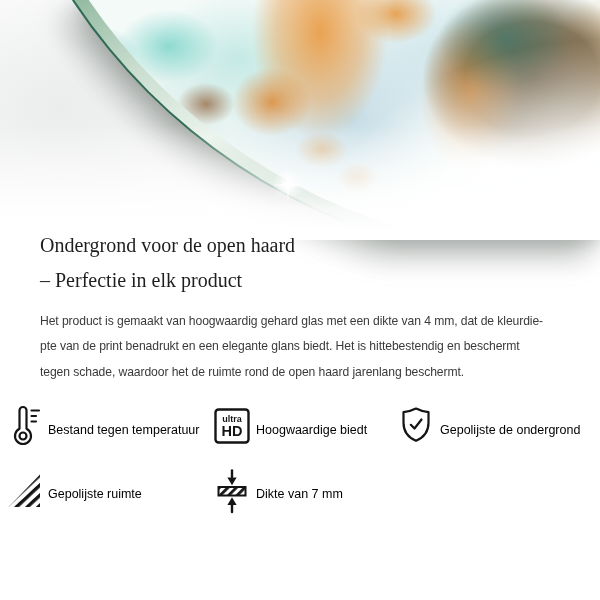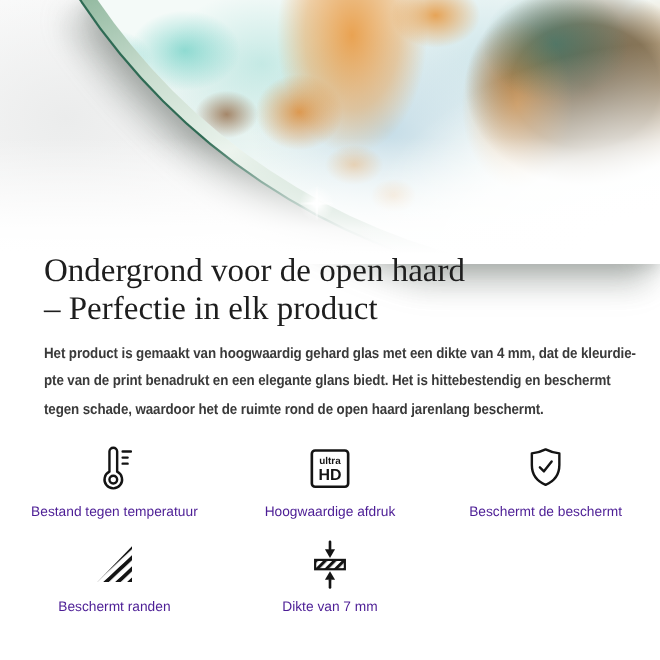--- a/index.html
+++ b/index.html
@@ -44,33 +44,33 @@
   .sparkle{position:absolute;left:271px;top:168px;width:34px;height:34px;
          background:radial-gradient(circle at 50% 50%, rgba(255,255,255,0.95) 3px, rgba(255,255,255,0.45) 9px, rgba(255,255,255,0) 16px);}
   .sparkle::before{content:"";position:absolute;left:16px;top:0;width:2px;height:34px;
          background:linear-gradient(to bottom, rgba(255,255,255,0), #fff 42%, #fff 58%, rgba(255,255,255,0));}
   .sparkle::after{content:"";position:absolute;top:16px;left:0;height:2px;width:34px;
          background:linear-gradient(to right, rgba(255,255,255,0), #fff 42%, #fff 58%, rgba(255,255,255,0));}
 
   
   .title{position:absolute;left:40px;top:228px;
          font-family:"Liberation Serif",serif;font-weight:400;
-         font-size:30px;line-height:35px;color:#1e1e1e;}
+         font-size:20px;line-height:35px;color:#1e1e1e;}
   .title span{display:block;}
   .desc{position:absolute;left:40px;top:308px;width:560px;
-        font-size:13.5px;line-height:25.3px;color:#3a3a3a;letter-spacing:-0.1px;font-weight:bold;}
+        font-size:13.5px;line-height:25.3px;color:#3a3a3a;letter-spacing:-0.1px;}
   .desc-line{display:inline-block;white-space:nowrap;transform:scaleX(0.9);transform-origin:left center;}
 
   
   .features{position:absolute;left:0;top:402px;width:600px;
             display:grid;grid-template-columns:208px 184px 208px;row-gap:16px;}
-  .feature{display:flex;flex-direction:column;align-items:center;}
+  .feature{display:flex;flex-direction:row;align-items:center;}
   .icon-box{width:48px;height:48px;display:flex;align-items:center;justify-content:center;}
   .icon-box svg{display:block;}
-  .feature-label{margin-top:8px;font-size:12.5px;color:#4c1d95;white-space:nowrap;}
+  .feature-label{margin-top:8px;font-size:12.5px;color:#000000;white-space:nowrap;}
   .ic{stroke:#141414;fill:none;stroke-width:2.2;stroke-linecap:round;stroke-linejoin:round;}
   .ic-fill{fill:#141414;stroke:none;}
   .ic-text{fill:#141414;font-family:"Liberation Sans",sans-serif;font-weight:700;text-anchor:middle;}
 </style>
 </head>
 <body>
 
 <div class="page">
 
   <div class="hero">
@@ -108,46 +108,46 @@
     </div>
 
     <div class="feature">
       <div class="icon-box">
         <svg width="48" height="48" viewBox="0 0 48 48">
           <rect class="ic" x="7.5" y="7.5" width="33" height="33" rx="3" style="stroke-width:2.4"></rect>
           <text class="ic-text" x="24" y="20" font-size="9">ultra</text>
           <text class="ic-text" x="24" y="34" font-size="14.5">HD</text>
         </svg>
       </div>
-      <div class="feature-label">Hoogwaardige afdruk</div>
+      <div class="feature-label">Hoogwaardige biedt</div>
     </div>
 
     <div class="feature">
       <div class="icon-box">
         <svg width="48" height="48" viewBox="0 0 48 48">
           <path class="ic" d="M24 6.5 C27.8 8.4 32.3 9.7 36.5 10.2 V20.8 C36.5 29.6 31.4 35.7 24 38.8 C16.6 35.7 11.5 29.6 11.5 20.8 V10.2 C15.7 9.7 20.2 8.4 24 6.5 Z"></path>
           <path class="ic" d="M18.8 22.8 L22.5 26.5 L29.5 17.5"></path>
         </svg>
       </div>
-      <div class="feature-label">Beschermt de beschermt</div>
+      <div class="feature-label">Gepolijste de ondergrond</div>
     </div>
 
 
     <div class="feature">
       <div class="icon-box">
         <svg width="48" height="48" viewBox="0 0 48 48">
           <defs>
             <pattern id="hatch1" width="7.4" height="7.4" patternUnits="userSpaceOnUse" patternTransform="rotate(47 24 24)">
               <rect width="3.4" height="7.4" fill="#141414"></rect>
             </pattern>
           </defs>
           <path d="M8.5 41 L40 8.5 L40 41 Z" fill="url(#hatch1)"></path>
         </svg>
       </div>
-      <div class="feature-label">Beschermt randen</div>
+      <div class="feature-label">Gepolijste ruimte</div>
     </div>
 
     <div class="feature">
       <div class="icon-box">
         <svg width="48" height="48" viewBox="0 0 48 48">
           <defs>
             <pattern id="hatch2" width="6" height="6" patternUnits="userSpaceOnUse" patternTransform="rotate(45 24 24)">
               <rect width="2.8" height="6" fill="#141414"></rect>
             </pattern>
           </defs>

